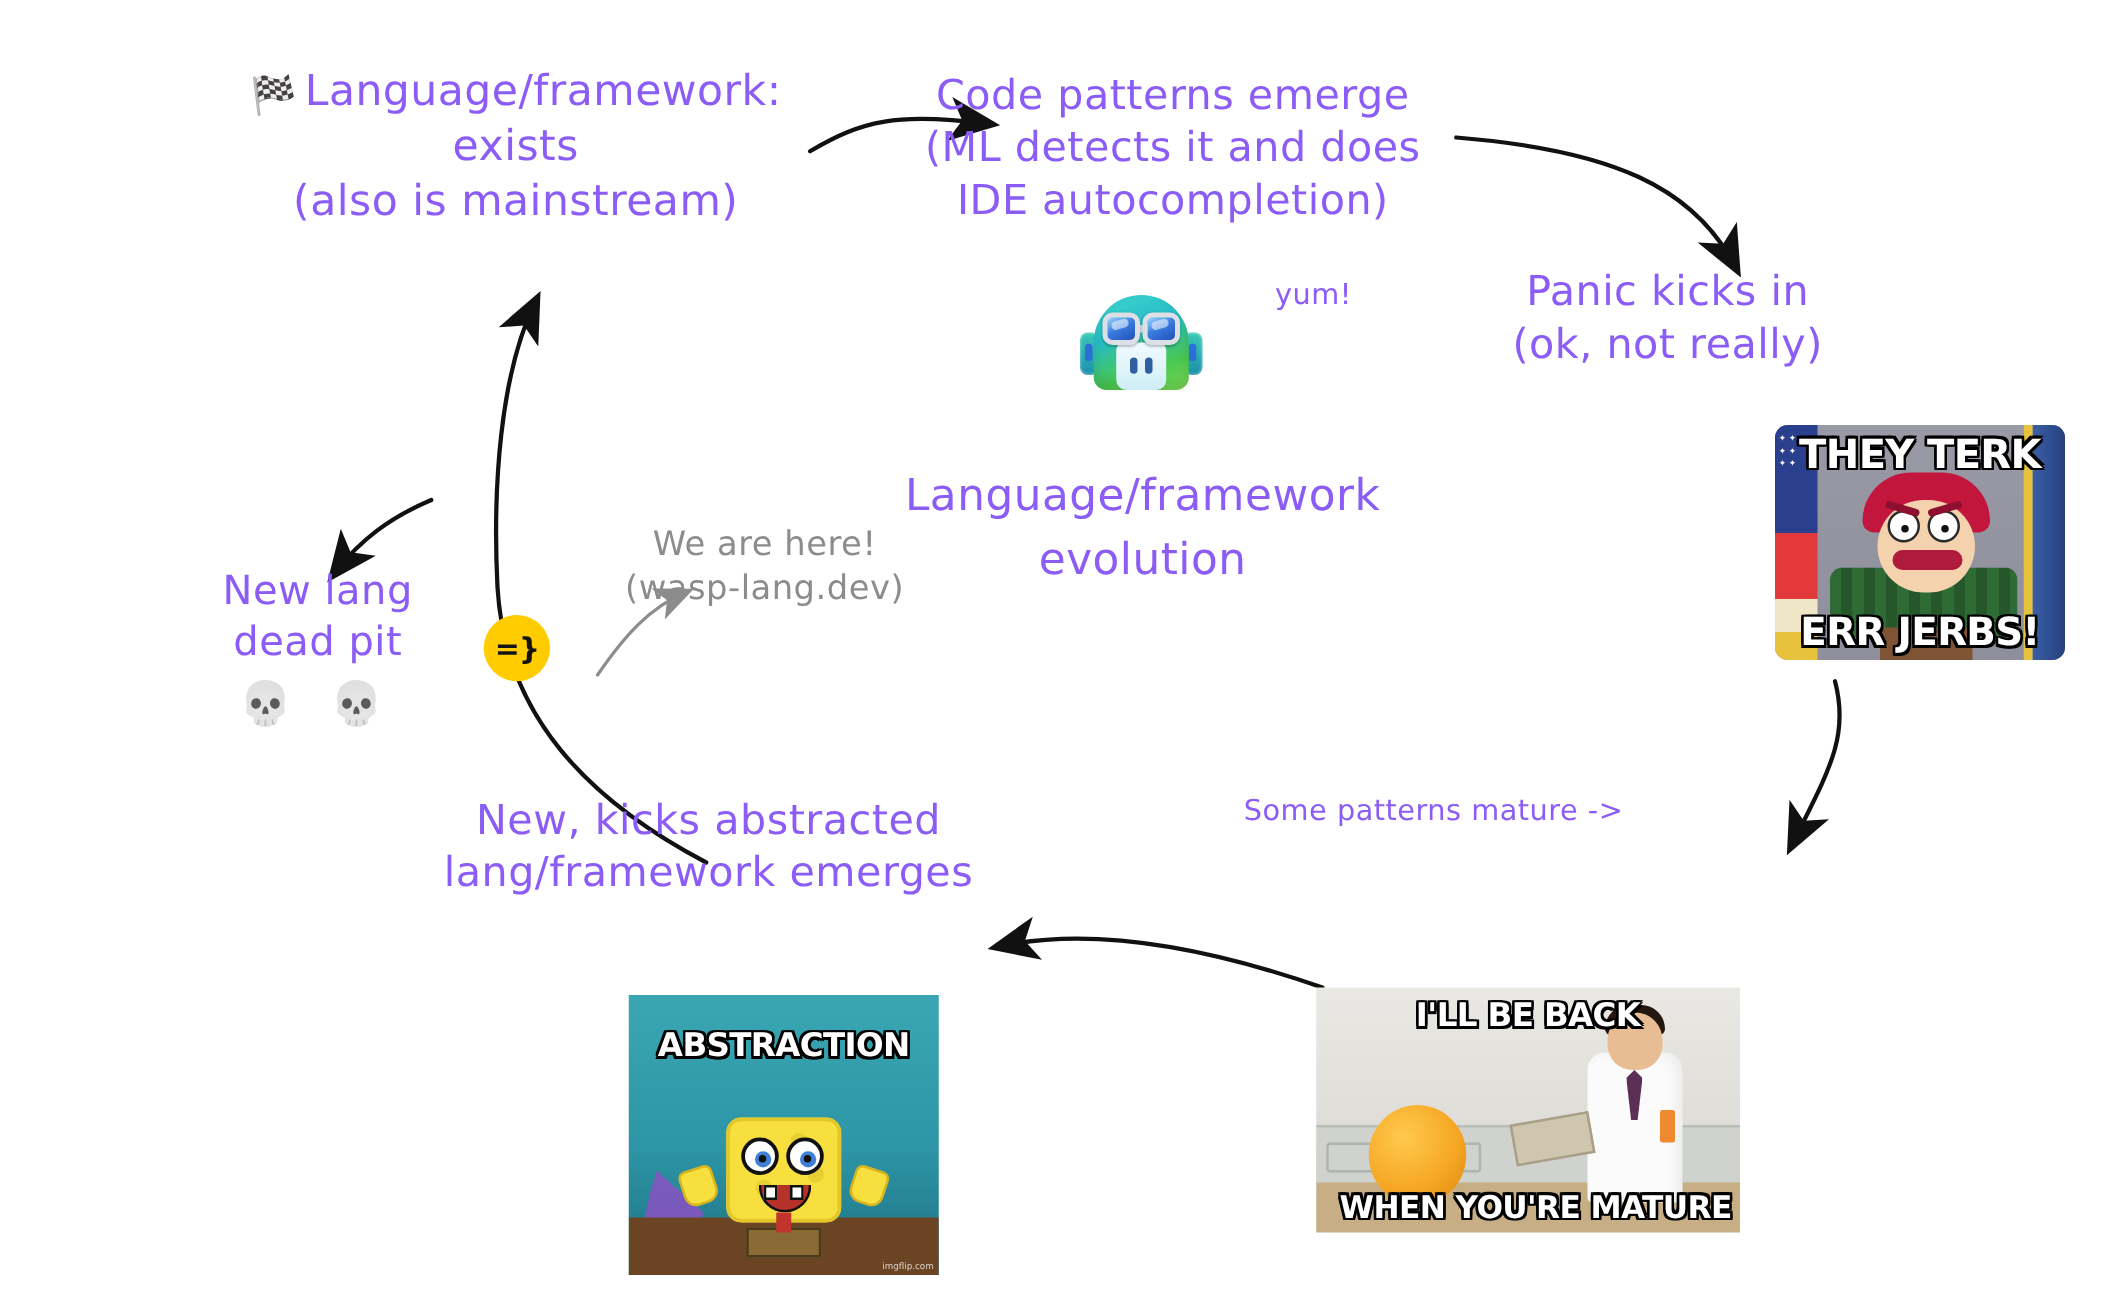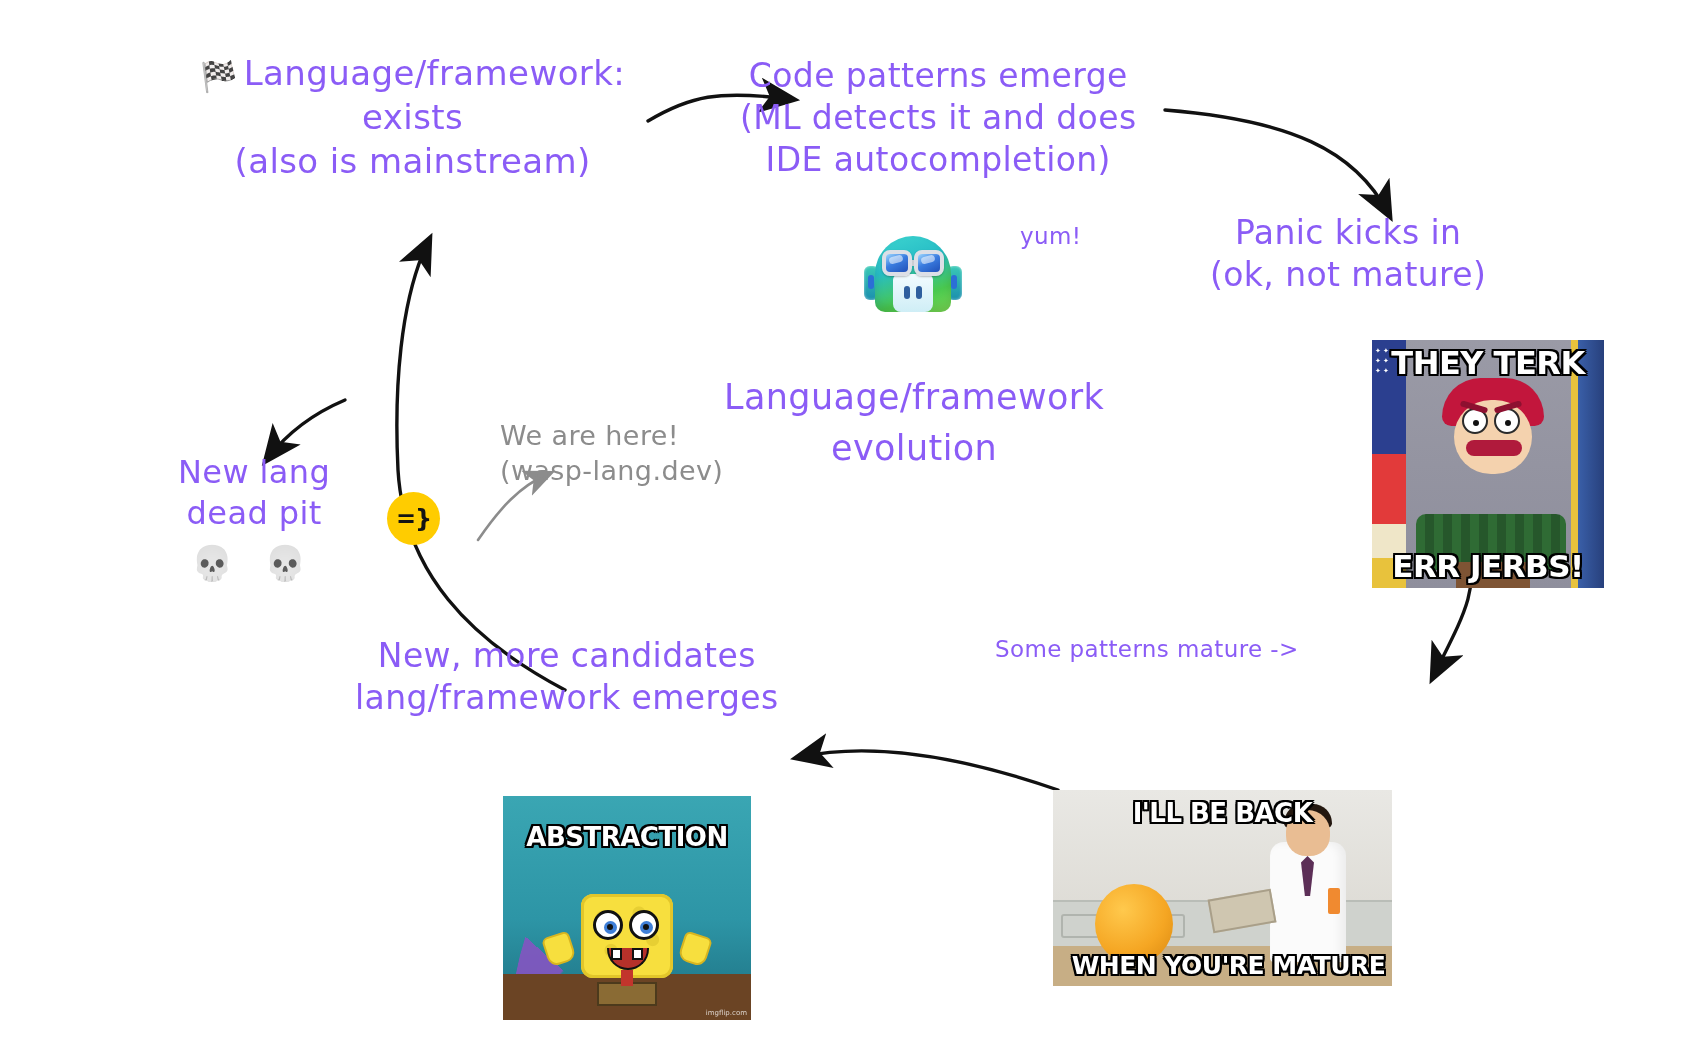--- a/index.html
+++ b/index.html
@@ -40,21 +40,21 @@
   #label-deadpit     { left: 178px;  top: 452px; font-size: 32px; }
   #center-title      { left: 724px;  top: 372px; font-size: 35px; line-height: 1.45; }
   #yum-label         { left: 1020px; top: 222px; font-size: 23px; }
 
   .wehere {
     position: absolute;
     left: 500px; top: 418px;
     font-size: 27px;
     color: #8c8c8c;
     line-height: 1.3;
-    text-align: left;
+    text-align: center;
     white-space: nowrap;
   }
 
   .skulls {
     display: block;
     margin-top: 8px;
     font-size: 34px;
     letter-spacing: 10px;
     filter: grayscale(1) contrast(0.75) brightness(1.12);
   }
@@ -164,23 +164,24 @@
     text-shadow:
       -2px -2px 0 #000, 2px -2px 0 #000,
       -2px  2px 0 #000, 2px  2px 0 #000,
        0px  2px 0 #000, 0px -2px 0 #000,
        2px  0px 0 #000, -2px 0px 0 #000;
     z-index: 6;
   }
 
   
   #meme-jerbs {
-    left: 1372px; top: 340px;
-    width: 232px; height: 248px;
+    left: 1420px; top: 340px;
+    width: 232px; height: 188px;
     background: linear-gradient(180deg,#9a9aa6 0%,#8e8e9c 100%);
+    border-radius: 10px;
   }
   #meme-jerbs .flag {
     position: absolute; left: 0; top: 0; width: 34px; height: 100%;
     background:
       linear-gradient(180deg,#2b3f8f 0%,#2b3f8f 46%, #e23a3a 46%, #e23a3a 74%, #efe6c8 74%, #efe6c8 88%, #e8c23c 88%);
   }
   #meme-jerbs .flag::after {
     content:"✦ ✦\A ✦ ✦\A ✦ ✦";
     white-space: pre; color: #fff; font-size: 7px;
     position: absolute; left: 3px; top: 6px; line-height: 10px;
@@ -409,29 +410,29 @@
 </div>
 
 <div class="node hand" id="label-patterns">
   <span>Code patterns emerge</span><br>
   <span>(ML detects it and does</span><br>
   <span>IDE autocompletion)</span>
 </div>
 
 <div class="node hand" id="label-panic">
   <span>Panic kicks in</span><br>
-  <span>(ok, not mature)</span>
+  <span>(ok, not really)</span>
 </div>
 
 <div class="node hand" id="label-mature">
   <span>Some patterns mature -&gt;</span><br>
 </div>
 
 <div class="node hand" id="label-newlang">
-  <span>New, more candidates</span><br>
+  <span>New, kicks abstracted</span><br>
   <span>lang/framework emerges</span>
 </div>
 
 <div class="node hand" id="label-deadpit">
   <span>New lang</span><br>
   <span>dead pit</span>
   <span class="skulls">💀 💀</span>
 </div>
 
 <div class="node hand" id="center-title">

